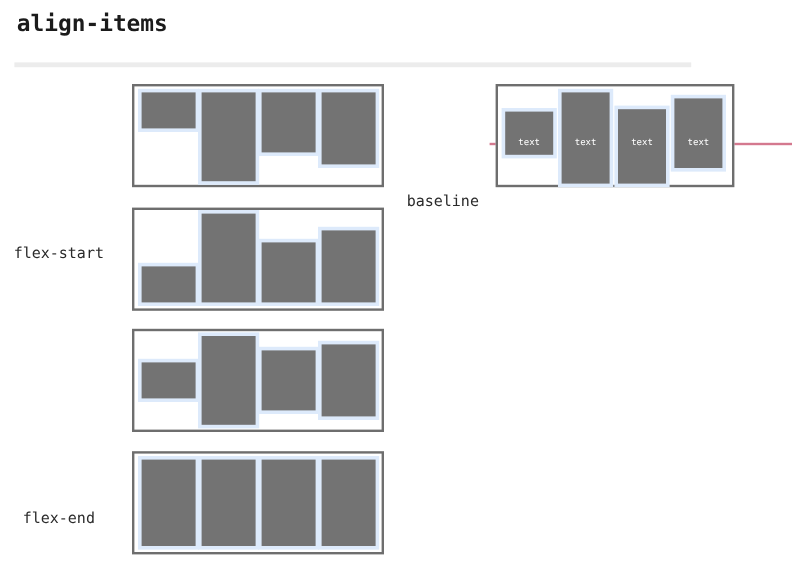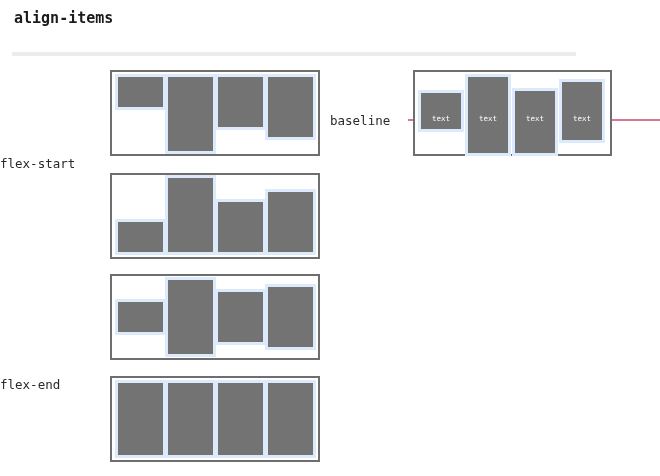--- a/index.html
+++ b/index.html
@@ -14,21 +14,21 @@
     overflow: hidden;
     position: relative;
   }
 
   
   #page-title {
     position: absolute;
     left: 14px;
     top: 9px;
     font-family: "DejaVu Sans Mono", monospace;
-    font-size: 15px;
+    font-size: 19px;
     font-weight: bold;
     color: #1b1b1b;
     letter-spacing: 0px;
     white-space: nowrap;
   }
   #header-divider {
     position: absolute;
     left: 12px;
     top: 52px;
     width: 564px;
@@ -39,22 +39,23 @@
   
   .demo-row {
     position: absolute;
     display: flex;
     align-items: center;
   }
   .row-label {
     font-family: "DejaVu Sans Mono", monospace;
     font-size: 12.5px;
     color: #2a2a2a;
-    text-align: left;
+    text-align: center;
     white-space: nowrap;
+    margin-top: 47px;
   }
   .flex-container {
     box-sizing: border-box;
     border: 2px solid #6e6e6e;
     background: #ffffff;
     display: flex;
     padding: 5px 6px;
   }
   .flex-item {
     box-sizing: border-box;

